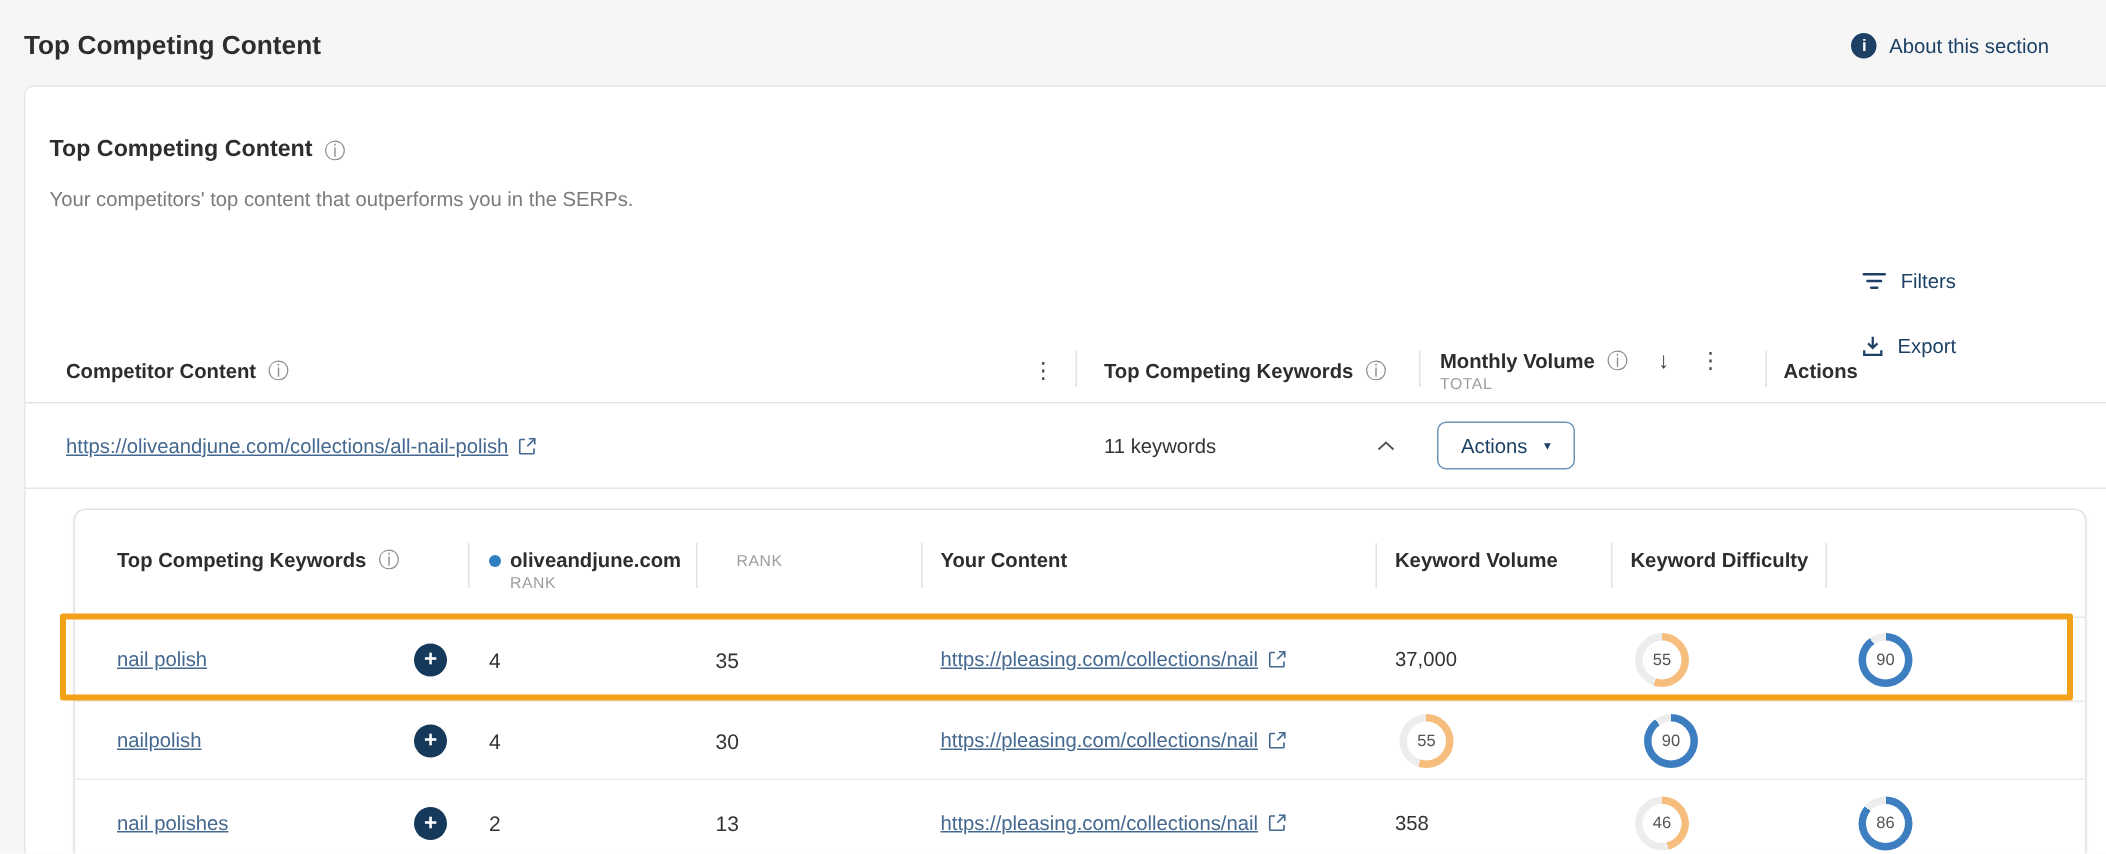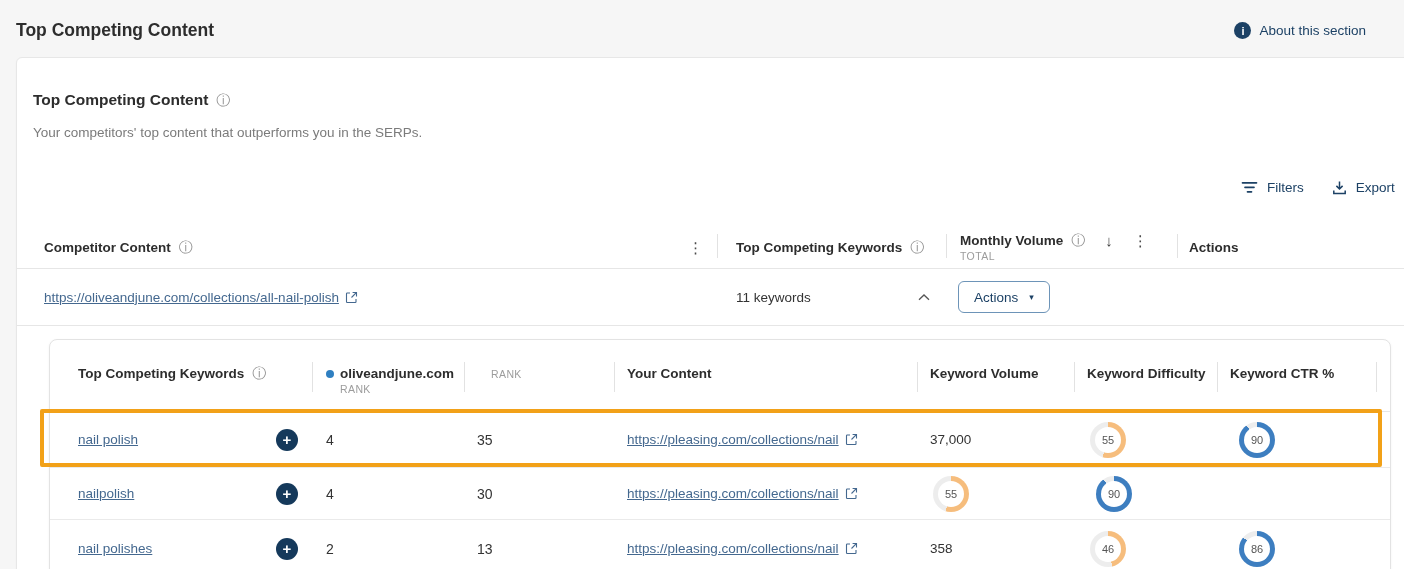--- a/index.html
+++ b/index.html
@@ -44,21 +44,21 @@
   .sec-subtitle {
     position: absolute; left: 16px; top: 67px;
     font-size: 13.5px; color: #7b7b7b;
   }
   .info-i {
     font-size: 14px; color: #8c8c8c; font-weight: normal;
     line-height: 1; cursor: pointer;
   }
   .toolbar {
     position: absolute; left: 1224px; top: 122px;
-    display: flex; align-items: center; gap: 28px; white-space: nowrap;
+    display: flex; align-items: center; gap: 28px; white-space: nowrap; flex-direction: column;
   }
   .tool-btn {
     display: flex; align-items: center; gap: 9px;
     color: #1c4165; font-size: 13.5px; cursor: pointer;
   }
 
   
   .outer-header, .outer-row {
     position: absolute; left: 0; width: 1400px;
     display: grid; grid-template-columns: 700px 229px 231px 1fr;
@@ -262,23 +262,20 @@
       </div>
       <div class="kcell div pl13">
           <span class="hdr-label">Your Content</span>
         </div>
       <div class="kcell div pl13">
           <span class="hdr-label">Keyword Volume</span>
         </div>
       <div class="kcell div pl13">
           <span class="hdr-label">Keyword Difficulty</span>
         </div>
-      <div class="kcell div pl13">
-          <span class="hdr-label">Keyword CTR %</span>
-        </div>
       <div class="kcell div"></div>
     </div>
 
     <div class="kgrid krow">
       <div class="kcell pl28 kw-cell">
         <span class="link">
             <span>nail polish</span>
           </span>
         <span class="plus-btn" style="background: rgb(21, 57, 91);">+</span>
       </div>

